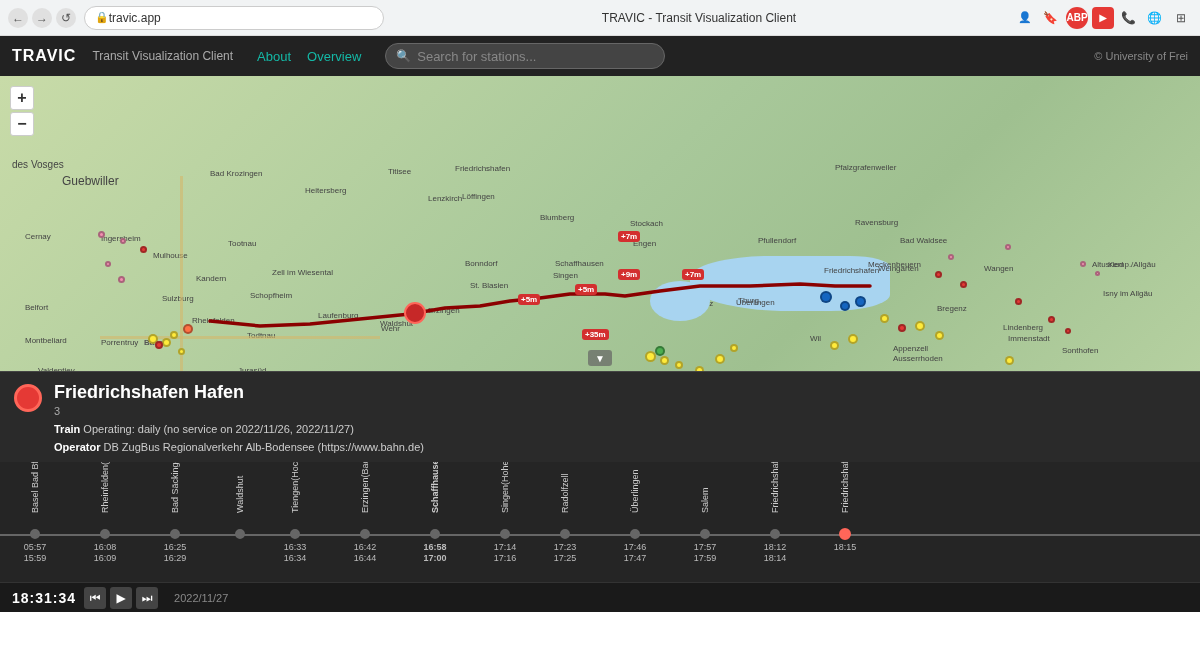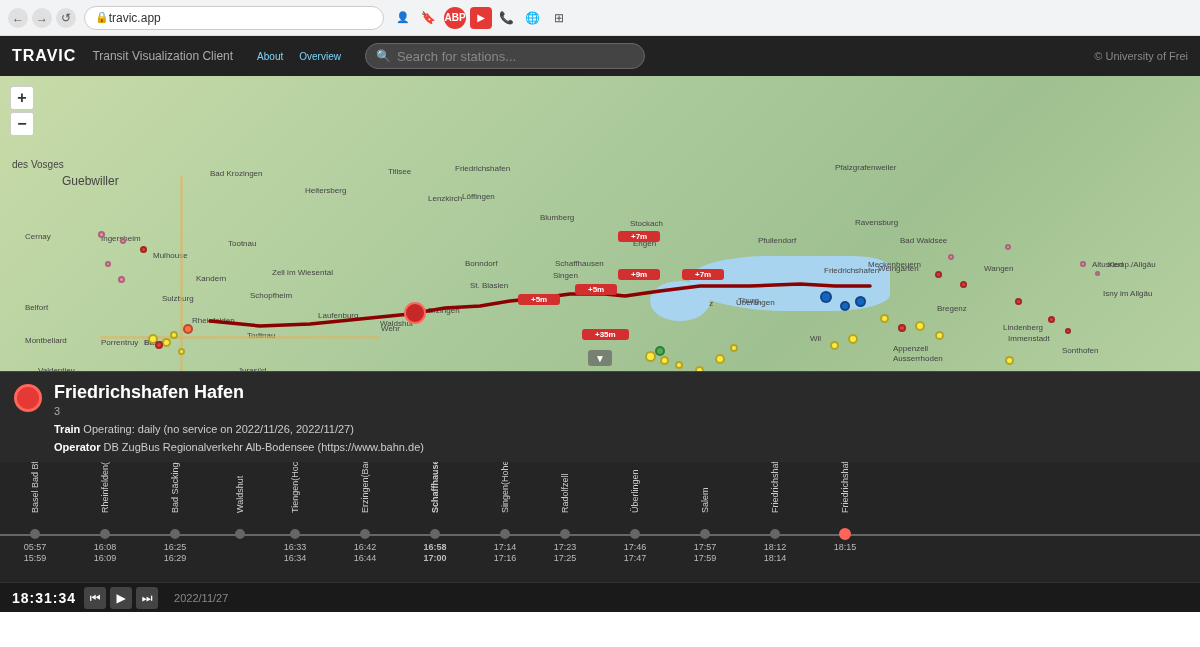--- a/index.html
+++ b/index.html
@@ -49,21 +49,21 @@
       height: 40px;
       display: flex;
       align-items: center;
       padding: 0 12px;
       gap: 16px;
       color: white;
     }
     .app-logo { font-size: 16px; font-weight: bold; color: white; letter-spacing: 1px; }
     .app-subtitle { font-size: 12px; color: #aaa; }
     .nav-links { display: flex; gap: 16px; margin-left: 8px; }
-    .nav-link { font-size: 10px; color: #7dd3fc; cursor: pointer; text-decoration: none; }
+    .nav-link { font-size: 13px; color: #14b8a6; cursor: pointer; text-decoration: none; }
     .search-bar {
       margin-left: 8px;
       height: 26px; width: 280px;
       background: #444; border: 1px solid #666; border-radius: 13px;
       display: flex; align-items: center; padding: 0 10px; gap: 6px;
     }
     .search-icon { color: #aaa; font-size: 12px; }
     .search-input {
       background: transparent; border: none; outline: none;
       color: #ccc; font-size: 13px; width: 100%;
@@ -108,21 +108,21 @@
     .dot-blue { background: #1565c0; }
     .dot-pink { background: #f48fb1; }
 
     
     .delay-badge {
       position: absolute;
       background: #d32f2f;
       color: white;
       font-size: 8px;
       font-weight: bold;
-      padding: 1px 13px;
+      padding: 1px 3px;
       border-radius: 3px;
       z-index: 20;
       white-space: nowrap;
     }
 
     
     .map-controls {
       position: absolute;
       top: 10px; left: 10px;
       z-index: 30;
@@ -298,20 +298,21 @@
 <div class="browser-chrome">
   <div class="browser-nav-btns">
     <button class="nav-btn">←</button>
     <button class="nav-btn">→</button>
     <button class="nav-btn">↺</button>
   </div>
   <div class="address-bar">
     <span style="color:#888;font-size:11px;">🔒</span>
     <span>travic.app</span>
   </div>
+  <div class="tab-bar-title">TRAVIC - Transit Visualization Client</div>
   <div class="browser-actions">
     <div class="browser-action-icon" style="font-size:11px;">👤</div>
     <div class="browser-action-icon">🔖</div>
     <div class="browser-action-icon icon-red" style="font-size:10px;font-weight:bold;">ABP</div>
     <div class="browser-action-icon icon-yt" style="font-size:10px;">▶</div>
     <div class="browser-action-icon">📞</div>
     <div class="browser-action-icon">🌐</div>
     <div class="browser-action-icon">⊞</div>
   </div>
 </div>

